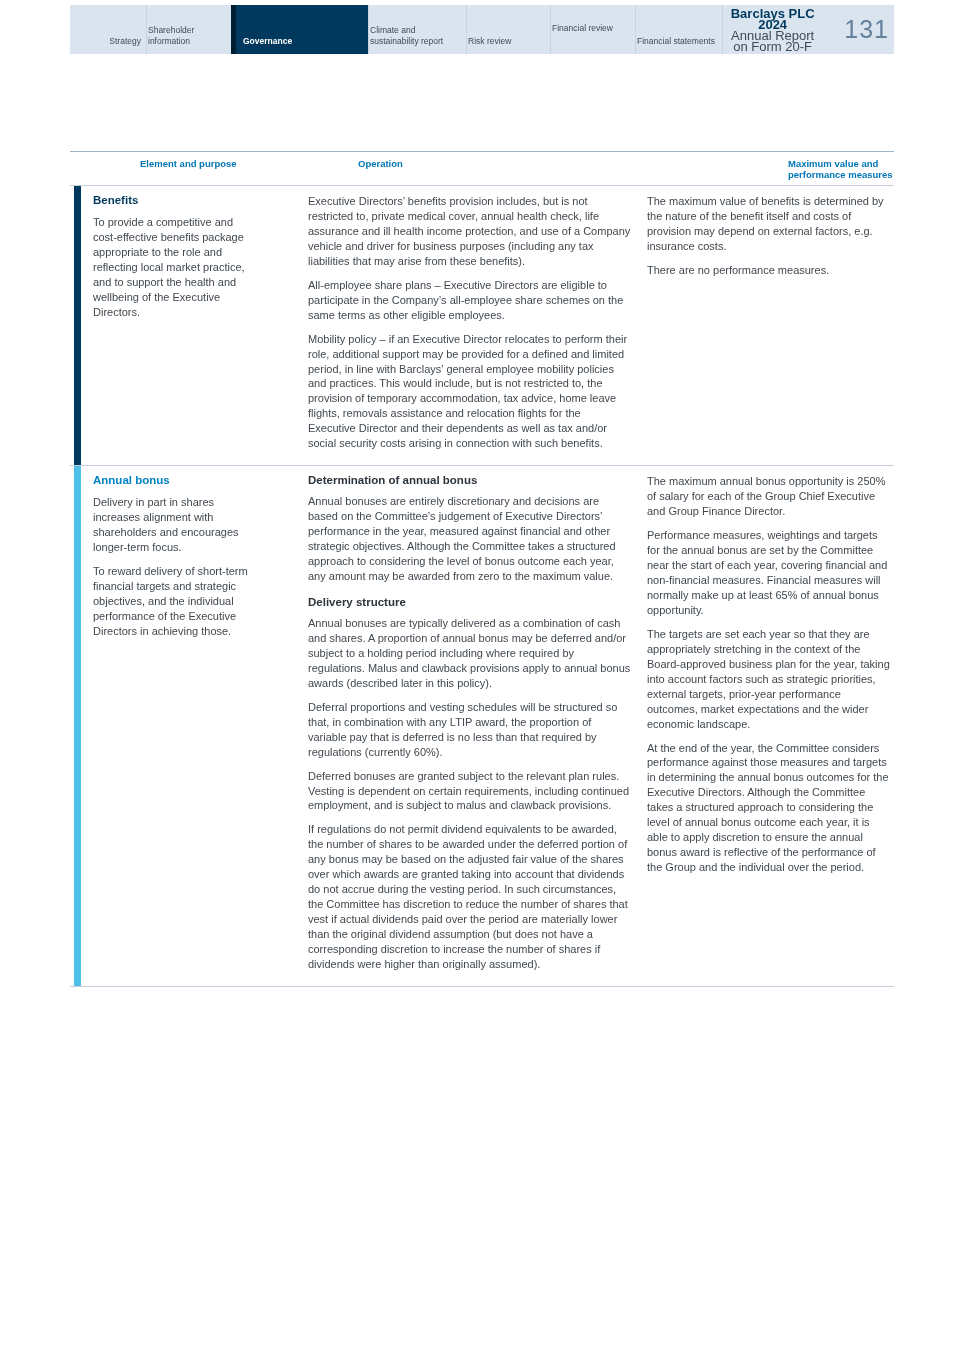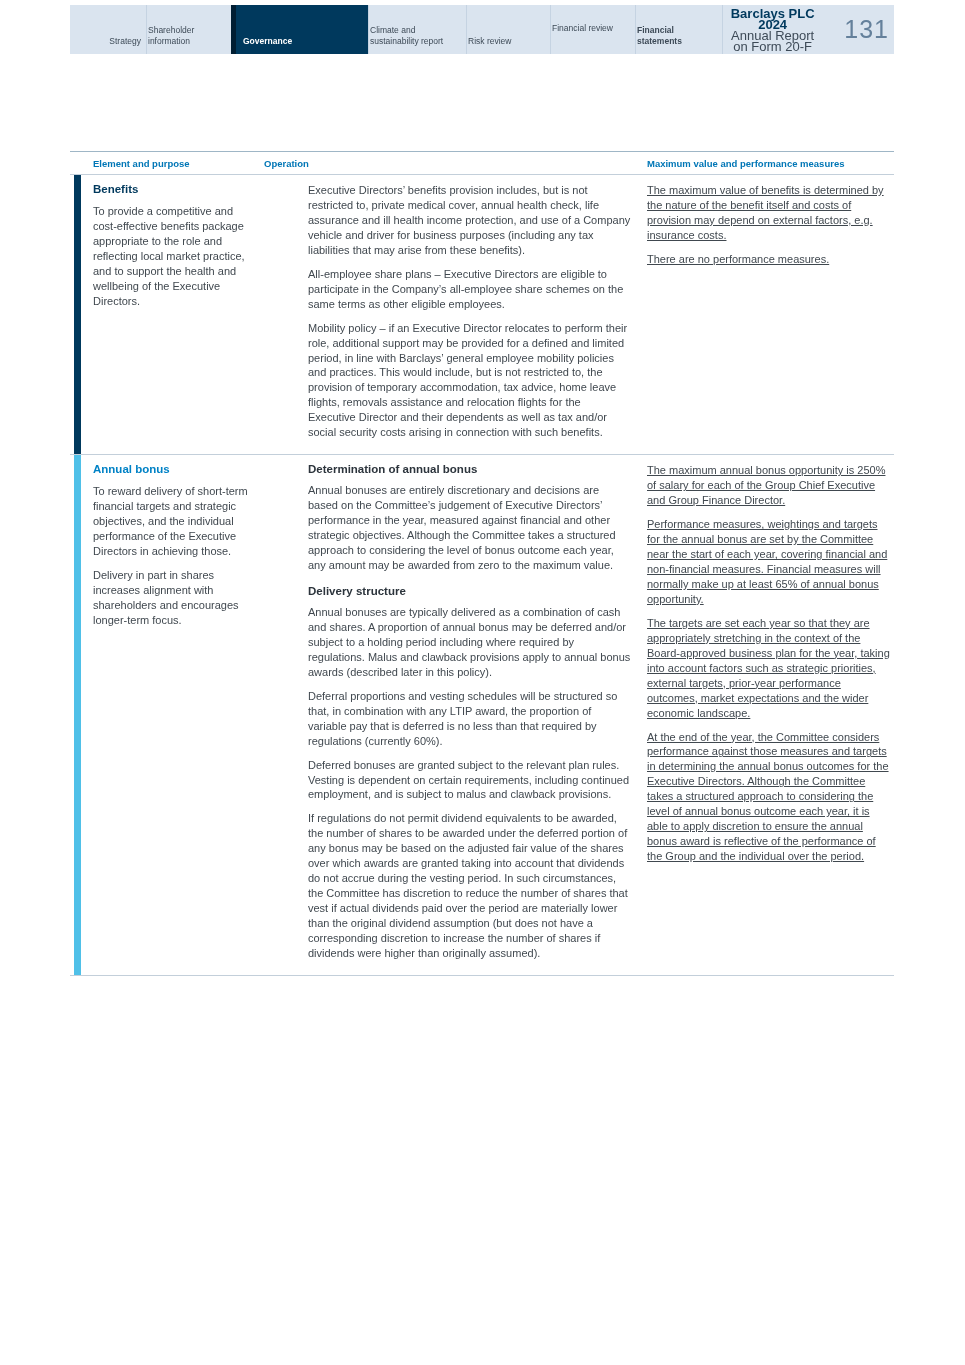--- a/index.html
+++ b/index.html
@@ -19,21 +19,21 @@
     font-size:8.5px;line-height:1.3;color:#3d4a57;
     border-left:1px solid #c5d3e2;cursor:pointer;
   }
   .tab:first-child{border-left:none;justify-content:flex-end;}
   .tab:nth-child(1){width:70px;}
   .tab:nth-child(2){width:78px;}
   .tab:nth-child(3){width:120px;}
   .tab:nth-child(4){width:91px;}
   .tab:nth-child(5){width:77px;}
   .tab:nth-child(6){width:78px;align-items:center;}
-  .tab:nth-child(7){width:80px;font-weight:bold;}
+  .tab:nth-child(7){width:80px;}
   .tab.active{
     background:#00395d;color:#ffffff;font-weight:bold;
     border-left:5px solid #001e33;padding-left:7px;
   }
   .nav-right{
     flex:1;display:flex;align-items:center;justify-content:flex-end;
     gap:22px;border-left:1px solid #c5d3e2;padding-right:5px;
   }
   .brand{display:flex;flex-direction:column;font-size:13px;line-height:11px;color:#3d4a57;text-align:center;}
   .brand-bold{font-weight:bold;color:#00395d;}
@@ -41,33 +41,34 @@
 
   
   .title{margin:16px 0 0;font-size:21px;font-weight:400;color:#39424c;}
 
   
   .policy-table{margin-top:97px;}
   .thead{
     display:grid;grid-template-columns:11px 183px 383px 1fr;
     border-top:1px solid #9fb6c6;border-bottom:1px solid #c3cfda;
     padding:6px 0 5px;
+    gap:47px;
   }
   .th{font-size:9.5px;font-weight:bold;color:#0076b6;}
   .th-pad{padding-left:12px;}
 
   .trow{
     display:grid;grid-template-columns:11px 183px 383px 1fr;
     border-bottom:1px solid #c3cfda;
   }
   .accent-bar{width:7px;margin-left:4px;}
   .cell{padding-top:8px;padding-bottom:14px;}
   .col-element{padding-left:12px;padding-right:10px;}
   .col-operation{padding-right:16px;margin-left:44px;}
-  .col-max{padding-right:2px;text-decoration:underline;}
+  .col-max{padding-right:2px;}
 
   .body-p{margin:0 0 9px;font-size:11px;line-height:1.36;color:#40484f;}
   .body-p:last-child{margin-bottom:0;}
   .row-heading{margin:0 0 9px;font-size:11.5px;font-weight:bold;}
   .op-subheading{margin:0 0 8px;font-size:11.5px;font-weight:bold;color:#2c343c;}
   .op-subheading:not(:first-child){margin-top:12px;}
 </style>
 </head>
 <body>
 
@@ -129,22 +130,22 @@
           </div>
           <div class="cell col-max">
             <p class="body-p">The maximum value of benefits is determined by the nature of the benefit itself and costs of provision may depend on external factors, e.g. insurance costs.</p>
             <p class="body-p">There are no performance measures.</p>
           </div>
         </div>
         <div class="trow">
           <div class="accent-bar" style="background: rgb(79, 192, 232);"></div>
           <div class="cell col-element">
             <h3 class="row-heading" style="color: rgb(0, 130, 198);">Annual bonus</h3>
+            <p class="body-p">Delivery in part in shares increases alignment with shareholders and encourages longer-term focus.</p>
             <p class="body-p">To reward delivery of short-term financial targets and strategic objectives, and the individual performance of the Executive Directors in achieving those.</p>
-            <p class="body-p">Delivery in part in shares increases alignment with shareholders and encourages longer-term focus.</p>
           </div>
           <div class="cell col-operation">
             <h4 class="op-subheading">Determination of annual bonus</h4>
             <p class="body-p">Annual bonuses are entirely discretionary and decisions are based on the Committee’s judgement of Executive Directors’ performance in the year, measured against financial and other strategic objectives. Although the Committee takes a structured approach to considering the level of bonus outcome each year, any amount may be awarded from zero to the maximum value.</p>
             <h4 class="op-subheading">Delivery structure</h4>
             <p class="body-p">Annual bonuses are typically delivered as a combination of cash and shares. A proportion of annual bonus may be deferred and/or subject to a holding period including where required by regulations. Malus and clawback provisions apply to annual bonus awards (described later in this policy).</p>
             <p class="body-p">Deferral proportions and vesting schedules will be structured so that, in combination with any LTIP award, the proportion of variable pay that is deferred is no less than that required by regulations (currently 60%).</p>
             <p class="body-p">Deferred bonuses are granted subject to the relevant plan rules. Vesting is dependent on certain requirements, including continued employment, and is subject to malus and clawback provisions.</p>
             <p class="body-p">If regulations do not permit dividend equivalents to be awarded, the number of shares to be awarded under the deferred portion of any bonus may be based on the adjusted fair value of the shares over which awards are granted taking into account that dividends do not accrue during the vesting period. In such circumstances, the Committee has discretion to reduce the number of shares that vest if actual dividends paid over the period are materially lower than the original dividend assumption (but does not have a corresponding discretion to increase the number of shares if dividends were higher than originally assumed).</p>
           </div>

